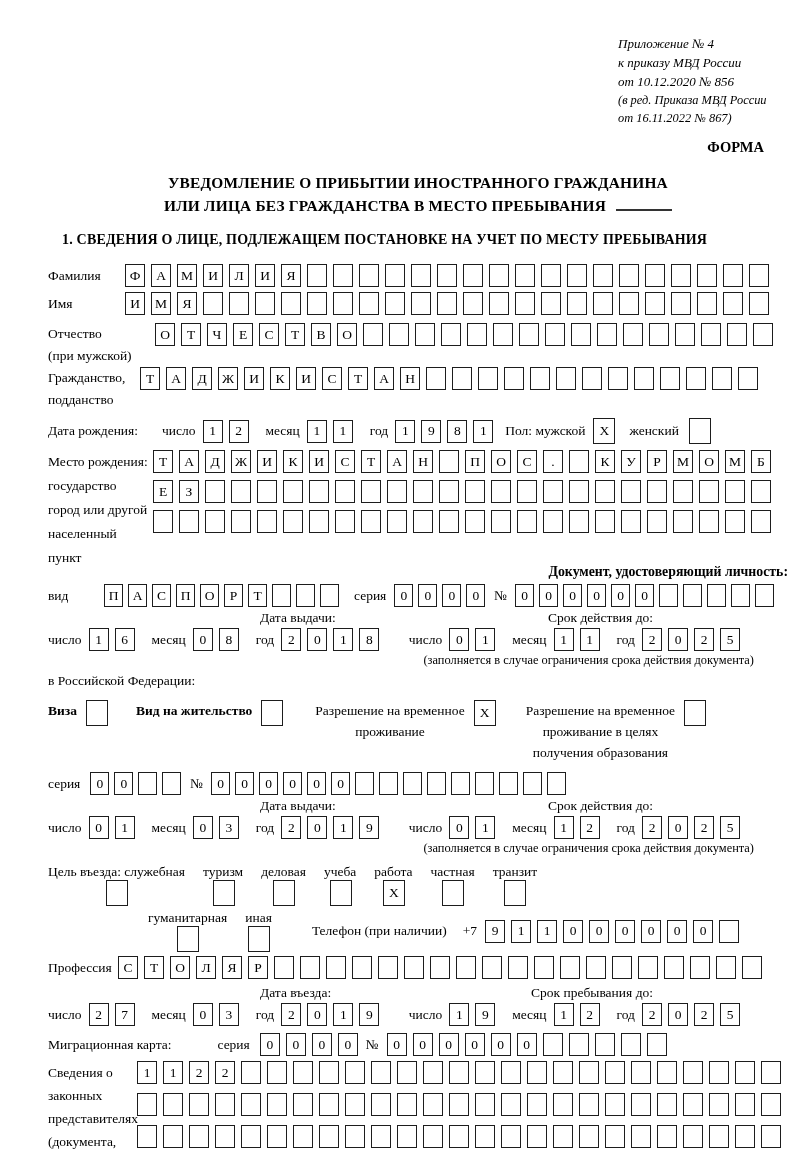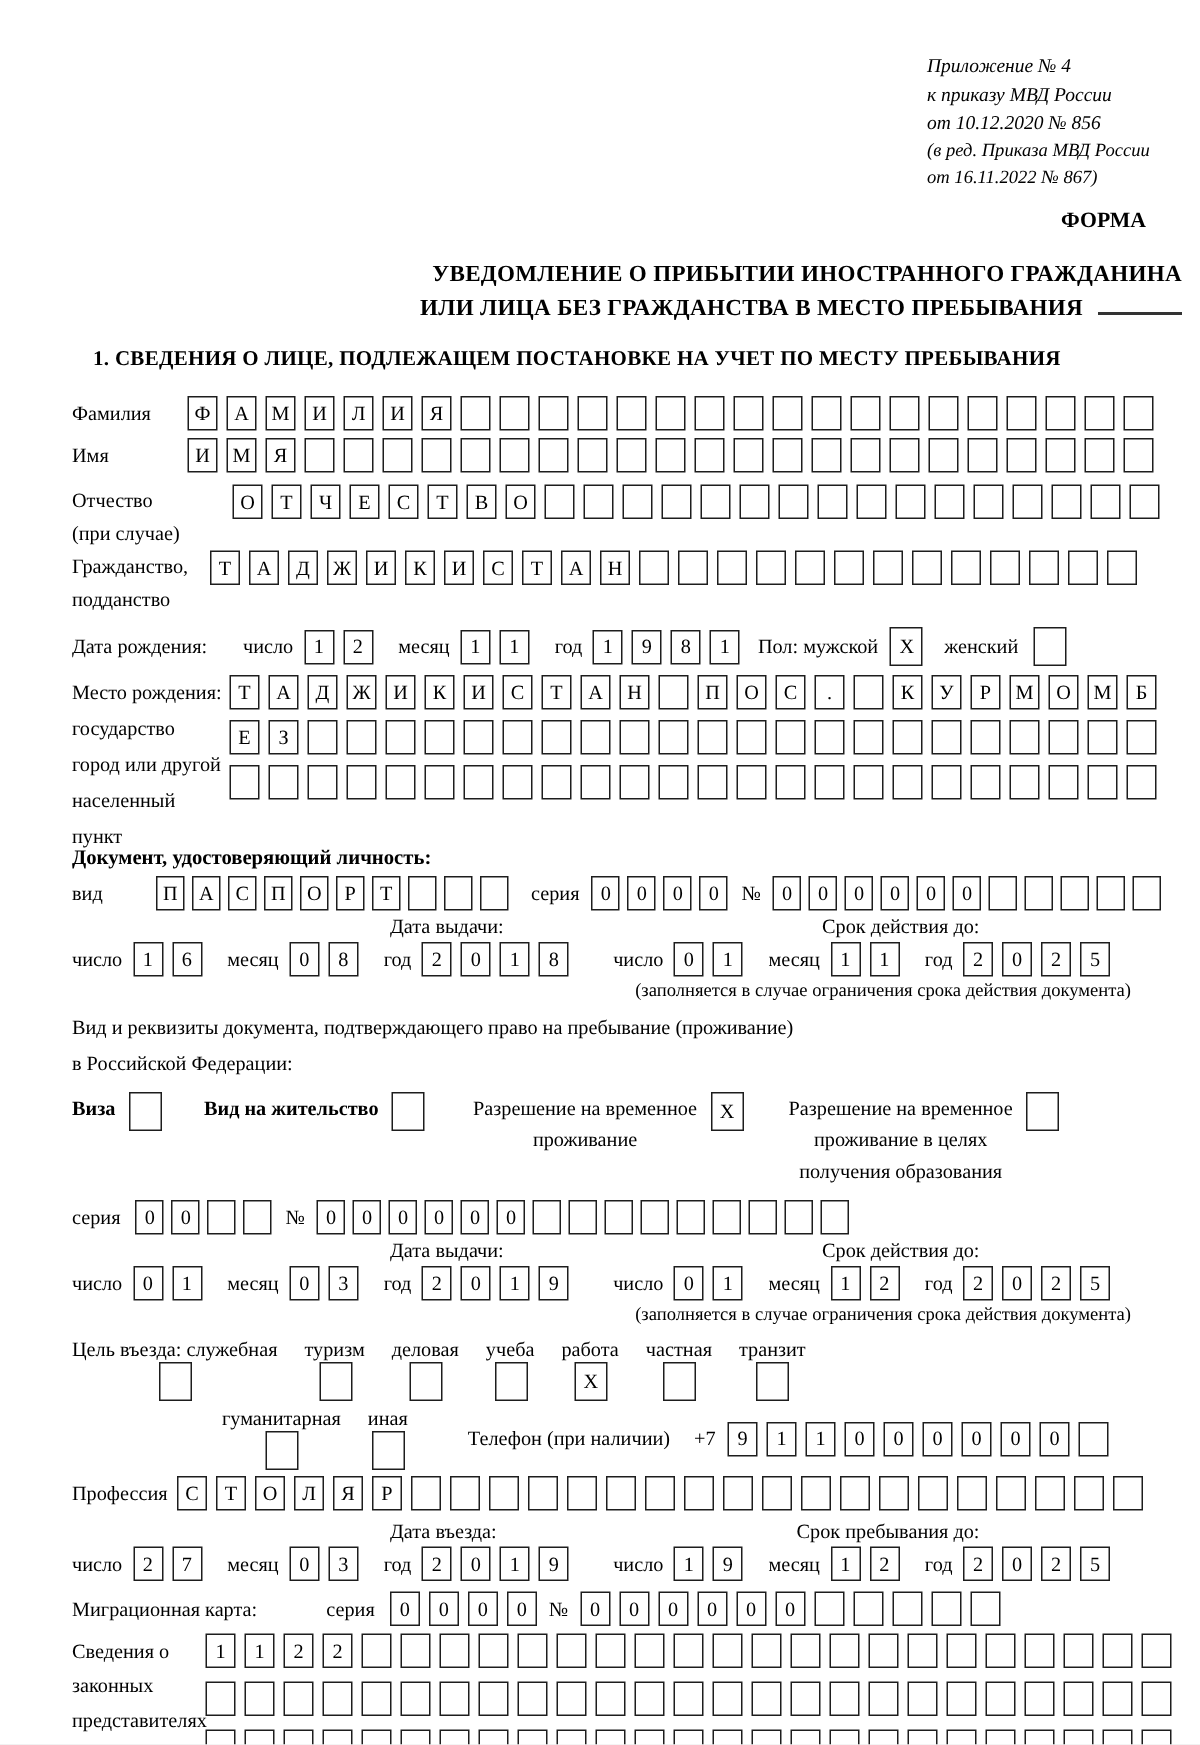--- a/index.html
+++ b/index.html
@@ -8,21 +8,21 @@
   .page { width:800px; height:1163px; background:#fff; margin:0 auto; overflow:hidden;
           padding:34px 12px 0 48px; position:relative; }
 
   .hdr { margin-left:570px; font-size:13px; line-height:19px;font-style:italic; }
   .hdr .h2 { font-size:12.4px; line-height:18px; }
   .hdr .h2:first-of-type { margin-top:3px; }
 
   .b { font-weight:bold; }
   .forma { text-align:right; padding-right:24px; font-size:14.5px; margin-top:12px; }
 
-  .title { text-align:right; font-size:15.4px; line-height:23px; margin-top:15px; letter-spacing:.2px; }
+  .title { text-align:center; font-size:15.4px; line-height:23px; margin-top:15px; letter-spacing:.2px; }
   .tuline { display:inline-block; width:56px; border-bottom:2px solid #333; margin-left:10px; }
 
   .sec { font-size:14px; margin-top:15px; margin-left:14px; letter-spacing:.2px; }
 
   .row { display:flex; align-items:center; margin-top:5px; }
   .rowtop { display:flex; align-items:flex-start; }
   .lbl { font-size:13.5px; flex:0 0 auto; }
   .cellrow { display:flex; flex:0 0 auto; }
   .cell { width:20px; height:23px; border:1.7px solid #1d1d1d; margin-right:6px; flex:0 0 auto;
           display:flex; align-items:center; justify-content:center; font-size:13.5px; background:#fff; }
@@ -137,21 +137,21 @@
         <span class="cell"></span>
         <span class="cell"></span>
         <span class="cell"></span>
         <span class="cell"></span>
       </div>
   </div>
 
   <div class="rowtop" style="margin-top:8px">
     <div class="w107">
       <div class="sub">Отчество</div>
-      <div class="sub">(при случае)</div>
+      <div class="sub">(при мужской)</div>
     </div>
     <div class="cellrow">
         <span class="cell">О</span>
         <span class="cell">Т</span>
         <span class="cell">Ч</span>
         <span class="cell">Е</span>
         <span class="cell">С</span>
         <span class="cell">Т</span>
         <span class="cell">В</span>
         <span class="cell">О</span>
@@ -320,21 +320,21 @@
           <span class="cell"></span>
           <span class="cell"></span>
           <span class="cell"></span>
           <span class="cell"></span>
           <span class="cell"></span>
           <span class="cell"></span>
         </div>
     </div>
   </div>
 
-  <div class="b" style="text-align:left;font-size:13.8px;margin-top:-6px">Документ, удостоверяющий личность:</div>
+  <div class="b" style="text-align:right;font-size:13.8px;margin-top:-6px">Документ, удостоверяющий личность:</div>
 
   <div class="row narrow" style="margin-top:4px">
     <span class="lbl w56">вид</span>
     <div class="cellrow">
         <span class="cell">П</span>
         <span class="cell">А</span>
         <span class="cell">С</span>
         <span class="cell">П</span>
         <span class="cell">О</span>
         <span class="cell">Р</span>
@@ -405,21 +405,20 @@
       <div class="cellrow">
           <span class="cell">2</span>
           <span class="cell">0</span>
           <span class="cell">2</span>
           <span class="cell">5</span>
         </div>
     </div>
   </div>
   <div class="note">(заполняется в случае ограничения срока действия документа)</div>
 
-  <div class="plain">Вид и реквизиты документа, подтверждающего право на пребывание (проживание)</div>
   <div class="plain" style="margin-top:2px">в Российской Федерации:</div>
 
   <div class="vrow">
     <div class="vitem">
       <span class="lbl">Виза</span>
       <div class="cellrow">
           <span class="cell cb"></span>
         </div>
     </div>
     <div class="vitem" style="margin-left:22px">

